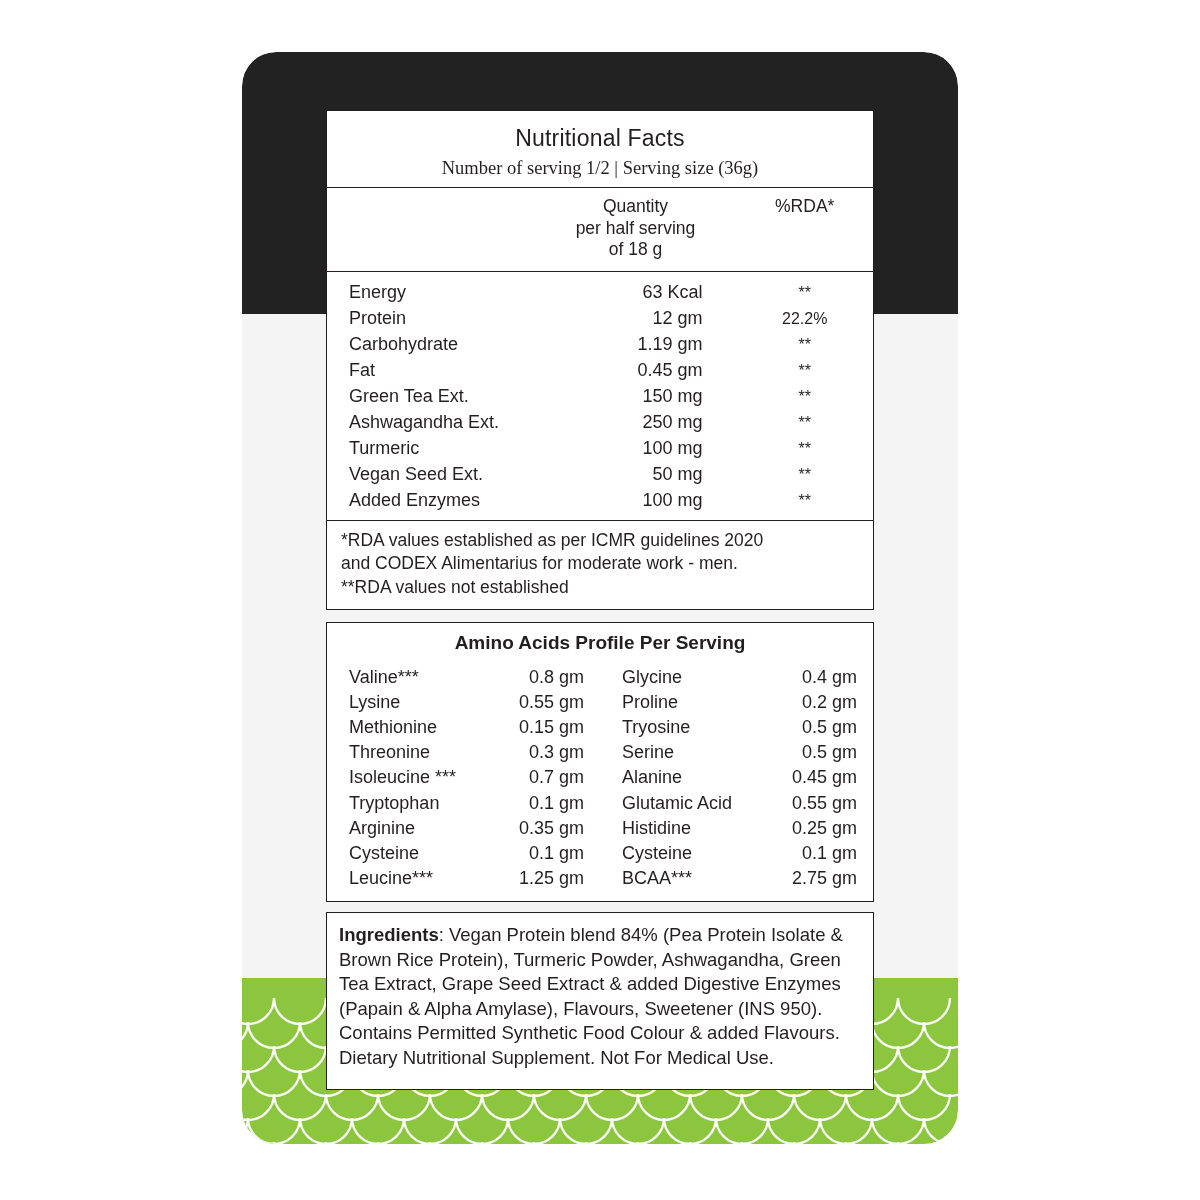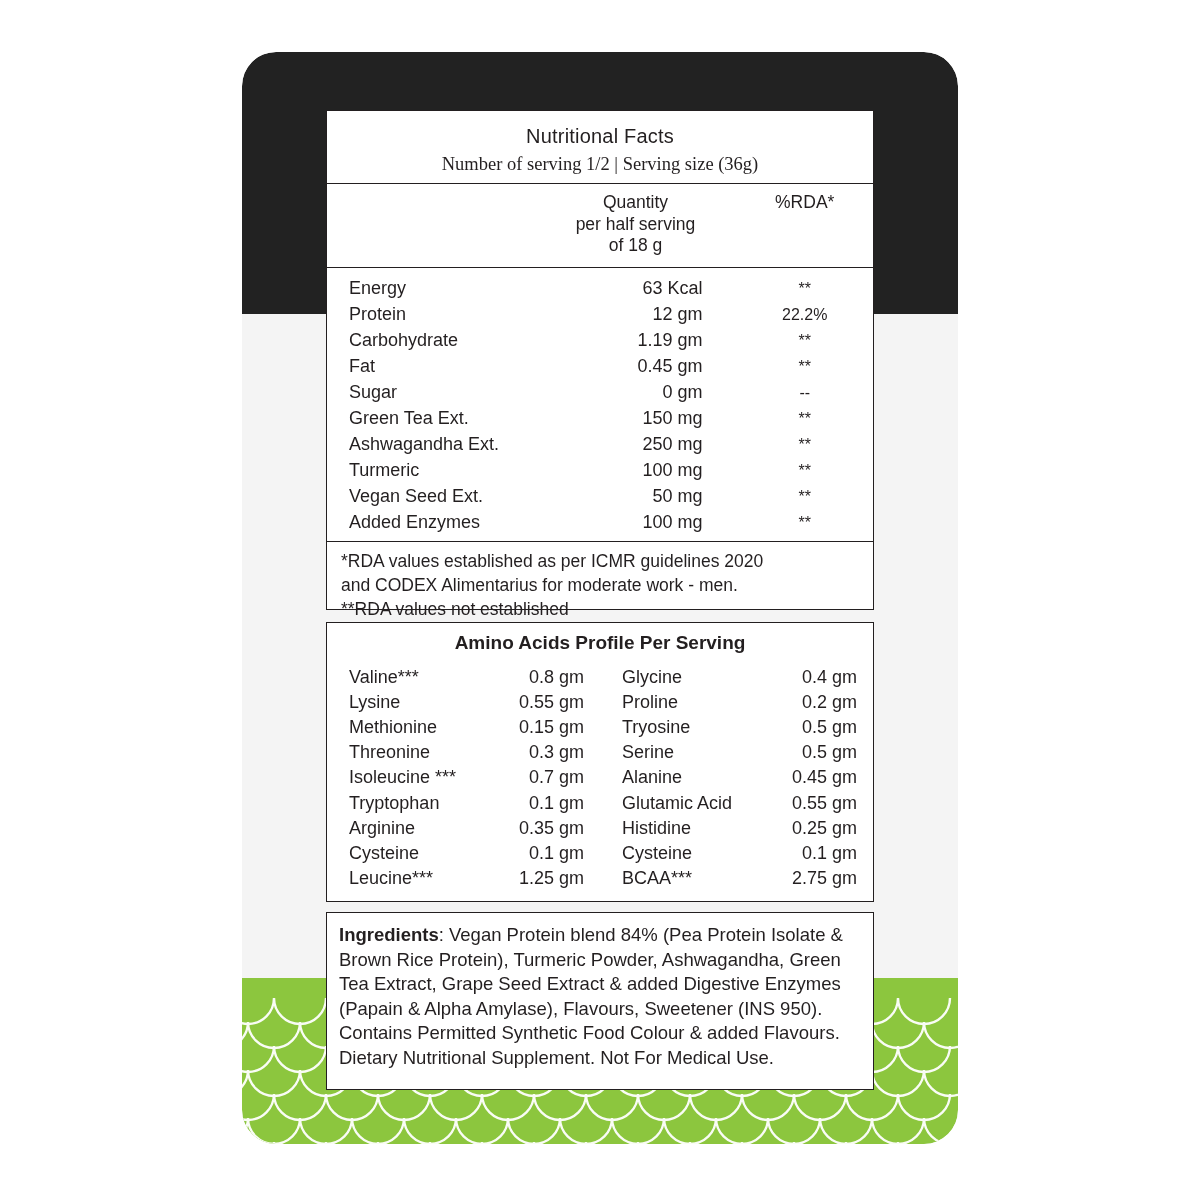--- a/index.html
+++ b/index.html
@@ -76,21 +76,21 @@
   }
   #ingredients-panel {
     left: 326px;
     top: 912px;
     width: 548px;
     height: 178px;
   }
 
   .nf-title {
     text-align: center;
-    font-size: 20px;
+    font-size: 23px;
     color: #231f20;
     padding-top: 14px;
     letter-spacing: 0.2px;
   }
   .nf-serving {
     text-align: center;
     font-size: 18.5px;
     color: #231f20;
     padding: 6px 0 8px 0;
     font-family: Liberation Serif, serif;
@@ -243,25 +243,20 @@
       <div class="n-name">Carbohydrate</div>
       <div class="n-qty">1.19 gm</div>
       <div class="n-rda">**</div>
     </div>
     <div class="nf-row">
       <div class="n-name">Fat</div>
       <div class="n-qty">0.45 gm</div>
       <div class="n-rda">**</div>
     </div>
     <div class="nf-row">
-      <div class="n-name">Sugar</div>
-      <div class="n-qty">0 gm</div>
-      <div class="n-rda">--</div>
-    </div>
-    <div class="nf-row">
       <div class="n-name">Green Tea Ext.</div>
       <div class="n-qty">150 mg</div>
       <div class="n-rda">**</div>
     </div>
     <div class="nf-row">
       <div class="n-name">Ashwagandha Ext.</div>
       <div class="n-qty">250 mg</div>
       <div class="n-rda">**</div>
     </div>
     <div class="nf-row">

